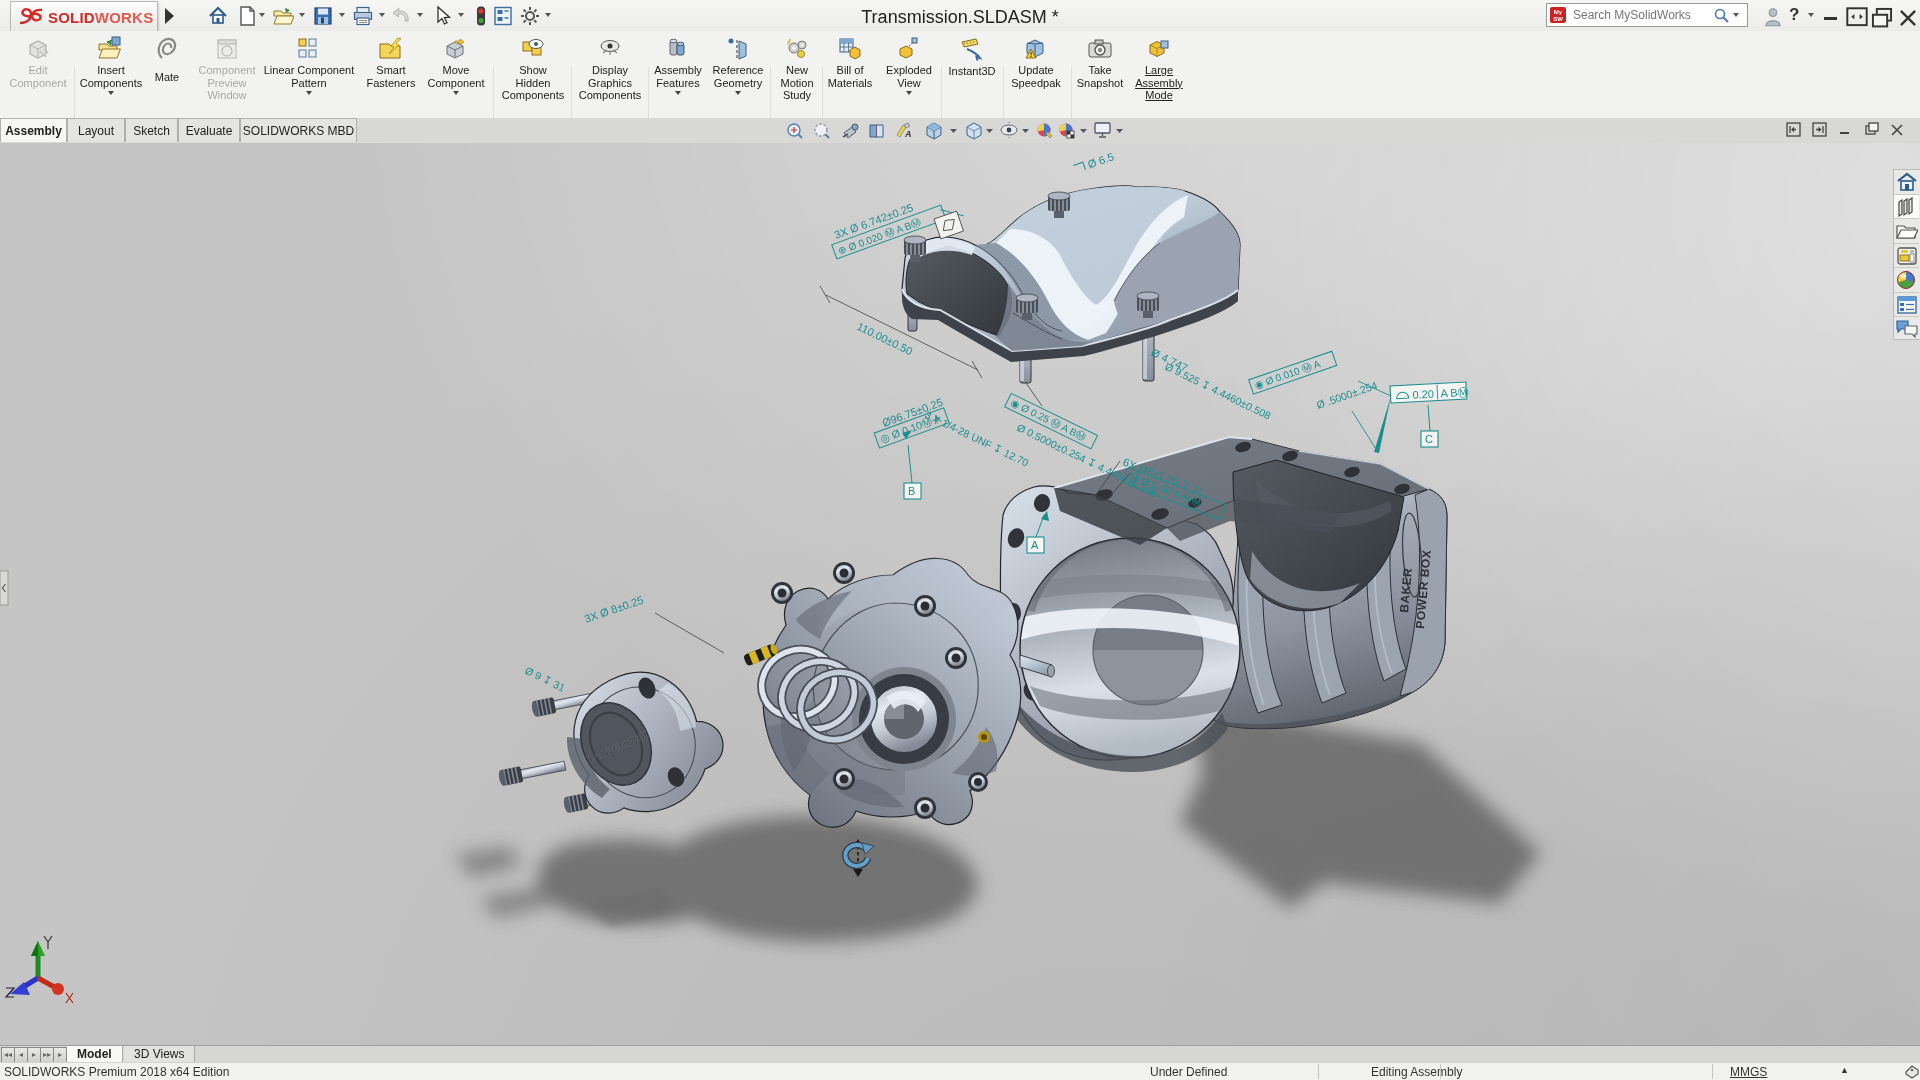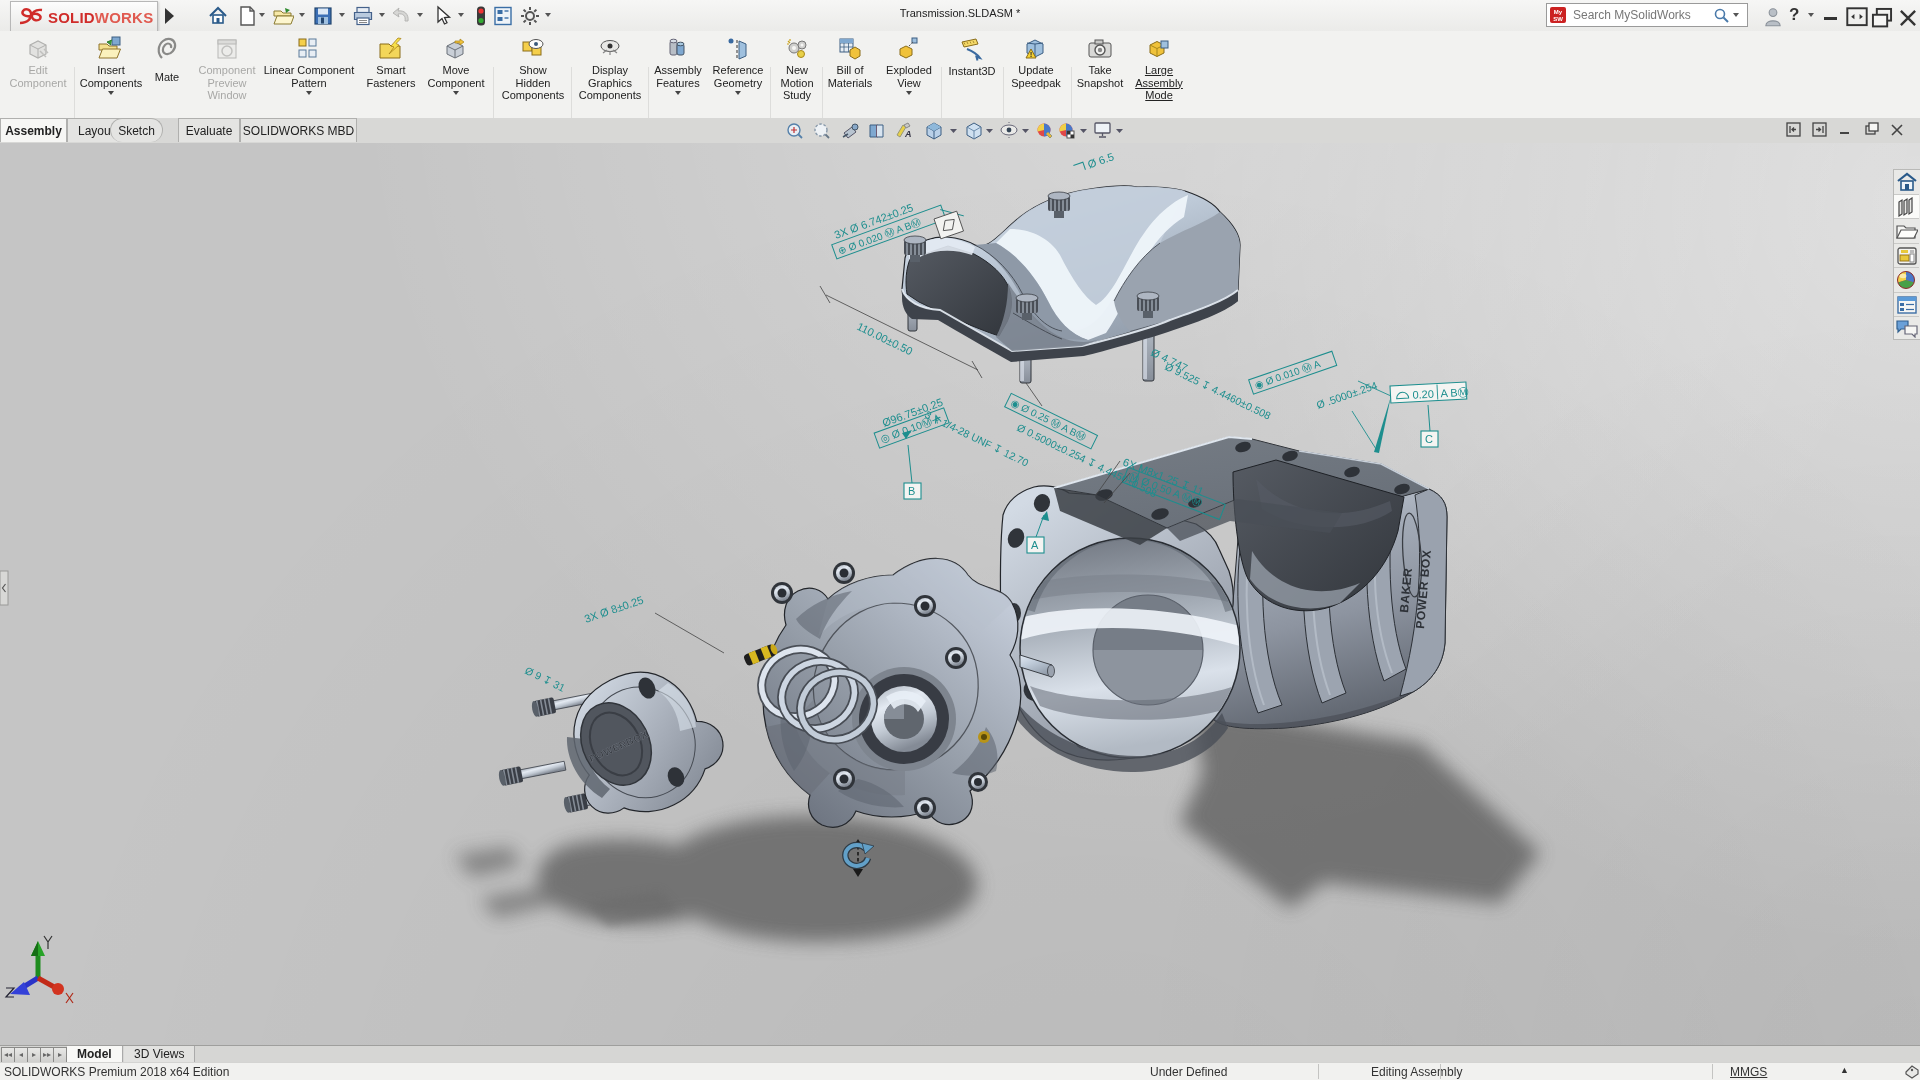--- a/index.html
+++ b/index.html
@@ -3,21 +3,21 @@
 <meta charset="utf-8">
 <style>
 html,body{margin:0;padding:0;width:1920px;height:1080px;overflow:hidden;font-family:"Liberation Sans",sans-serif;}
 .app{position:relative;width:1920px;height:1080px;background:#ec4899;}
 .titlebar{position:absolute;left:0;top:0;width:1920px;height:31px;background:linear-gradient(#f6f6f5,#ebebe9);}
 .logo{position:absolute;left:10px;top:1px;width:146px;height:29px;background:linear-gradient(#fdfdfd,#e8e8e6);border:1px solid #b7b7b7;box-shadow:1px 1px 2px rgba(0,0,0,.15);}
 .logotxt{position:absolute;left:37px;top:7px;font-size:15px;font-weight:bold;color:#d02c2a;letter-spacing:.2px;}
 .logotxt span{color:#e05a50;font-weight:bold;}
 .tb-ic{position:absolute;top:5px;width:22px;height:22px;}
 .drop{position:absolute;top:13px;width:0;height:0;border-left:3.5px solid transparent;border-right:3.5px solid transparent;border-top:4px solid #555;}
-.title{position:absolute;left:0;right:0;top:7px;text-align:center;font-size:11px;color:#222;}
+.title{position:absolute;left:0;right:0;top:7px;text-align:center;font-size:18px;color:#222;}
 .search{position:absolute;left:1546px;top:3px;width:200px;height:22px;background:#fff;border:1px solid #9a9a9a;}
 .ribbon{position:absolute;left:0;top:31px;width:1920px;height:87px;background:#f2f2f0;border-bottom:1px solid #d0d0ce;}
 .rsep{position:absolute;top:36px;height:76px;width:1px;background:#dddddb;}
 .rb{position:absolute;top:2px;height:84px;text-align:center;font-size:11px;color:#222;line-height:12.5px;}
 .rb.gray{color:#a8a8a6;}
 .rb svg{display:block;margin:3px auto 2px;}
 .rb .dd{display:block;margin:2px auto 0;width:0;height:0;border-left:3.5px solid transparent;border-right:3.5px solid transparent;border-top:4px solid #444;}
 .tabrow{position:absolute;left:0;top:118px;width:1920px;height:25px;background:#d8d8d6;border-bottom:1px solid #b4b4b2;}
 .tab{position:absolute;top:0;height:24px;line-height:24px;text-align:center;font-size:12px;color:#222;background:#e4e4e2;border:1px solid #b0b0ae;border-bottom:none;box-sizing:border-box;}
 .tab.active{background:#f6f6f4;font-weight:bold;}
@@ -249,21 +249,21 @@
     <div class="rb" style="left:1128px;width:62px;text-decoration:underline;"><svg width="26" height="26" viewBox="0 0 26 26">
           <path d="M4 9 l7 -3.5 7 3.5 v8 l-7 3.5 -7 -3.5 z" fill="#f0c23a" stroke="#8a6d1a"></path>
           <path d="M11 12.5 l7 -3.5 M11 12.5 v8 M11 12.5 l-7 -3.5" stroke="#a8881a" fill="none"></path>
           <rect x="15" y="5" width="7" height="7" fill="#9fc0de" stroke="#3c5e82"></rect>
         </svg>Large<br>Assembly<br>Mode</div>
   </div>
 
   <div class="tabrow">
     <div class="tab active" style="left:0px;width:67px;">Assembly</div>
     <div class="tab" style="left:67px;width:58px;">Layout</div>
-    <div class="tab" style="left:110px;width:53px;border-radius:12px;">Sketch</div>
+    <div class="tab" style="left:125px;width:53px;">Sketch</div>
     <div class="tab" style="left:178px;width:62px;">Evaluate</div>
     <div class="tab" style="left:240px;width:117px;">SOLIDWORKS MBD</div>
     <svg style="position:absolute;left:784px;top:2px" width="360" height="21" viewBox="0 0 360 21">
       <g>
         <circle cx="10" cy="10" r="6" fill="#e8eef4" stroke="#5580aa" stroke-width="1.4"></circle>
           <line x1="14.5" y1="14.5" x2="18" y2="18" stroke="#5580aa" stroke-width="1.8"></line>
           <path d="M10 7 v6 M7 10 h6" stroke="#c03030" stroke-width="1.2"></path>
         <circle cx="37" cy="10" r="6" fill="#eef2f6" stroke="#8899aa" stroke-width="1.4" stroke-dasharray="2.5 1.8"></circle>
           <line x1="41.5" y1="14.5" x2="45" y2="18" stroke="#667788" stroke-width="1.8"></line>
         <g transform="translate(58,2)">

